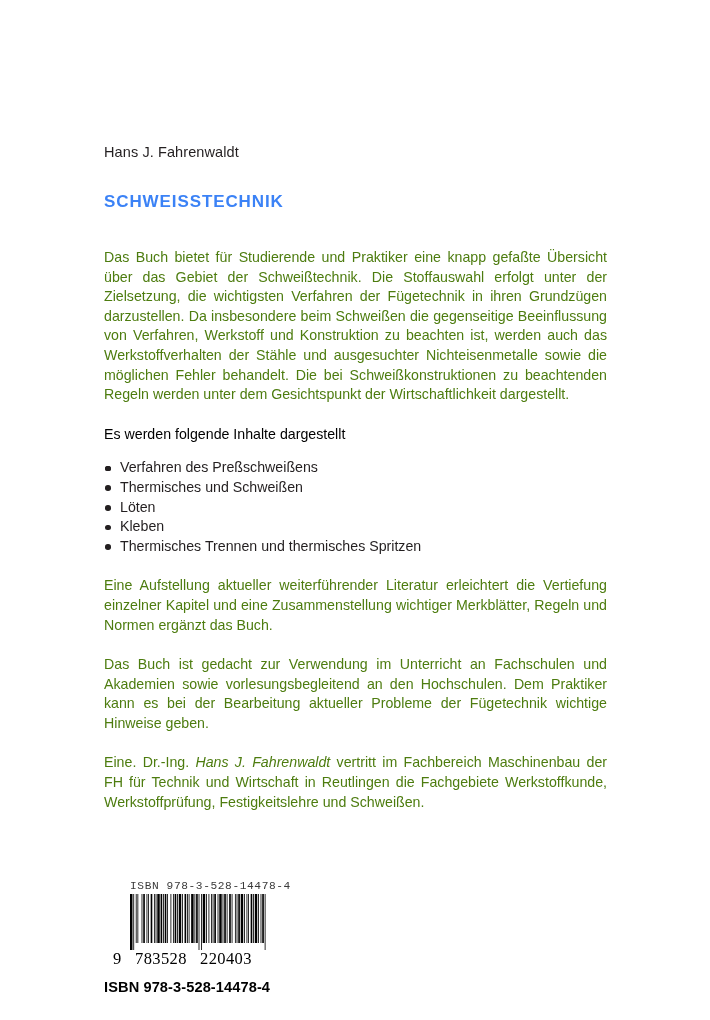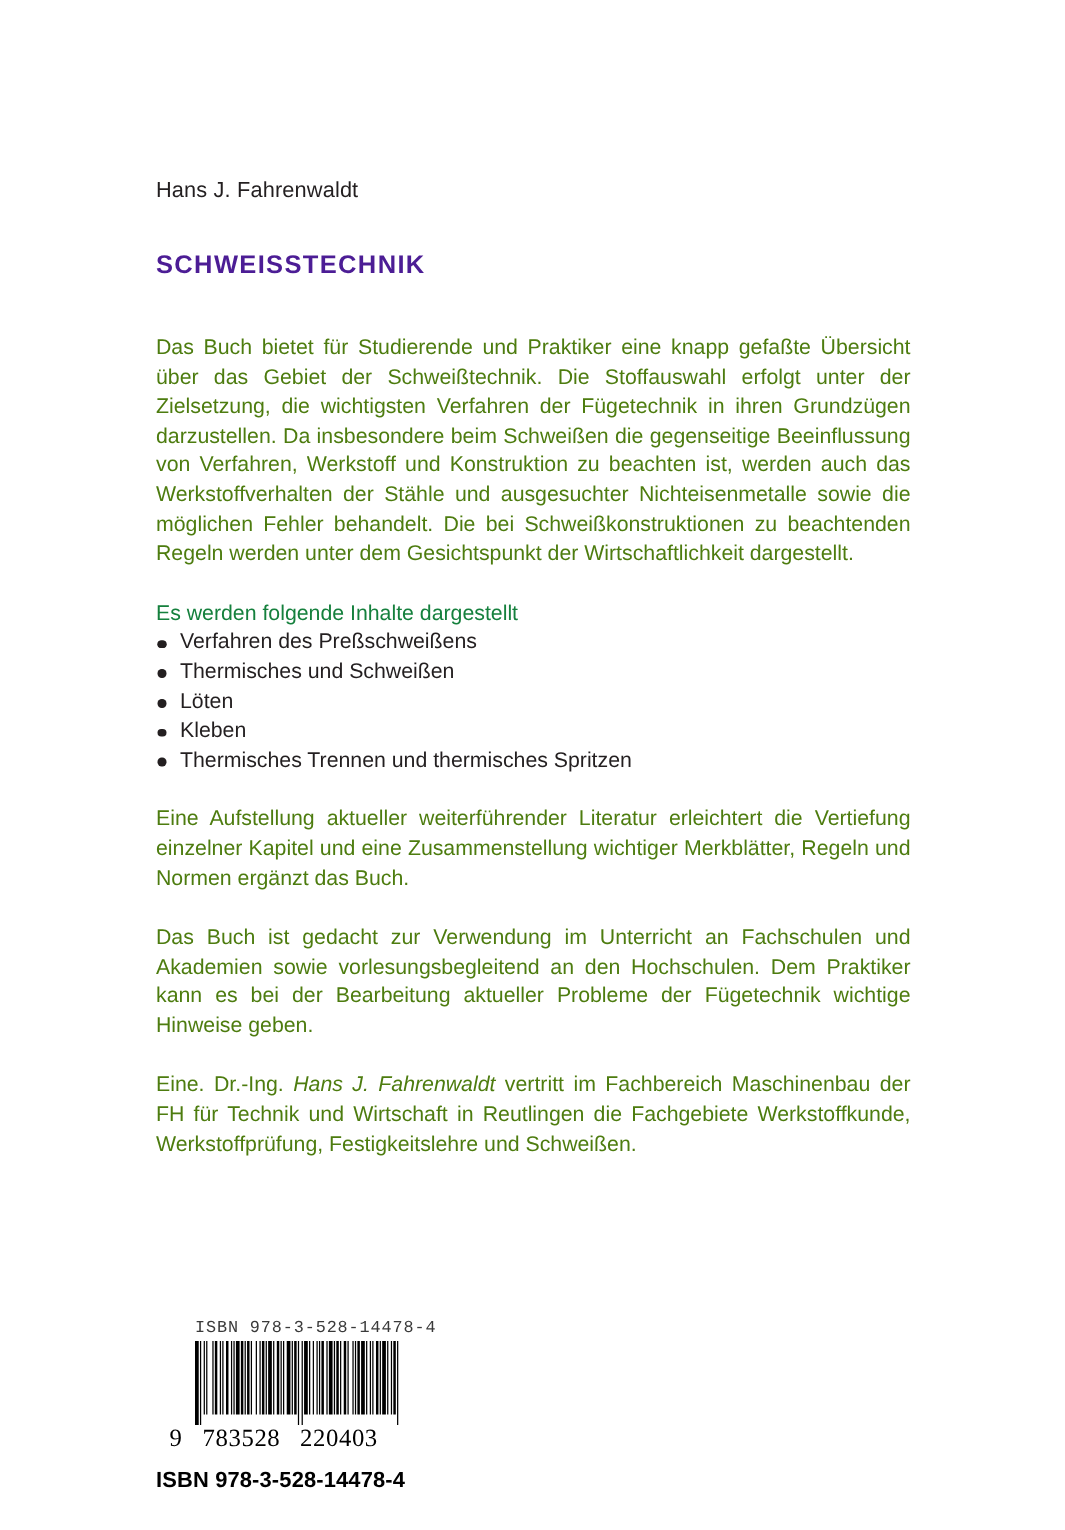--- a/index.html
+++ b/index.html
@@ -23,37 +23,37 @@
     left: 0;
     top: 0;
     width: 710px;
     height: 1020px;
     background: #ffffff;
   }
 
   .content {
     position: absolute;
     left: 104px;
-    top: 118px;
+    top: 143px;
     width: 503px;
   }
 
   .author-line {
     font-size: 14.5px;
     line-height: 19px;
     letter-spacing: 0.1px;
     color: #231f20;
     margin: 0 0 30px 0;
   }
 
   .book-title {
     font-size: 17px;
     font-weight: bold;
     letter-spacing: 0.9px;
-    color: #4c1d95;
+    color: #3b82f6;
     margin: 0 0 36px 0;
   }
 
   .para {
     font-size: 14.2px;
     line-height: 19.6px;
     text-align: justify;
     text-justify: inter-word;
     margin: 0 0 20px 0;
     color: #4d7c0f;
@@ -62,22 +62,22 @@
   .para:last-child { margin-bottom: 0; }
 
   .para .ital { font-style: italic; }
 
   .list-block {
     margin: 0 0 20px 0;
   }
   .list-intro {
     font-size: 14.2px;
     line-height: 19.6px;
-    margin: 0 0 0 0;
-    color: #15803d;
+    margin: 0 0 14px 0;
+    color: #000000;
   }
   ul.content-list {
     list-style: none;
     margin: 0;
     padding: 0;
   }
   ul.content-list li {
     font-size: 14.2px;
     line-height: 19.6px;
     color: #231f20;

